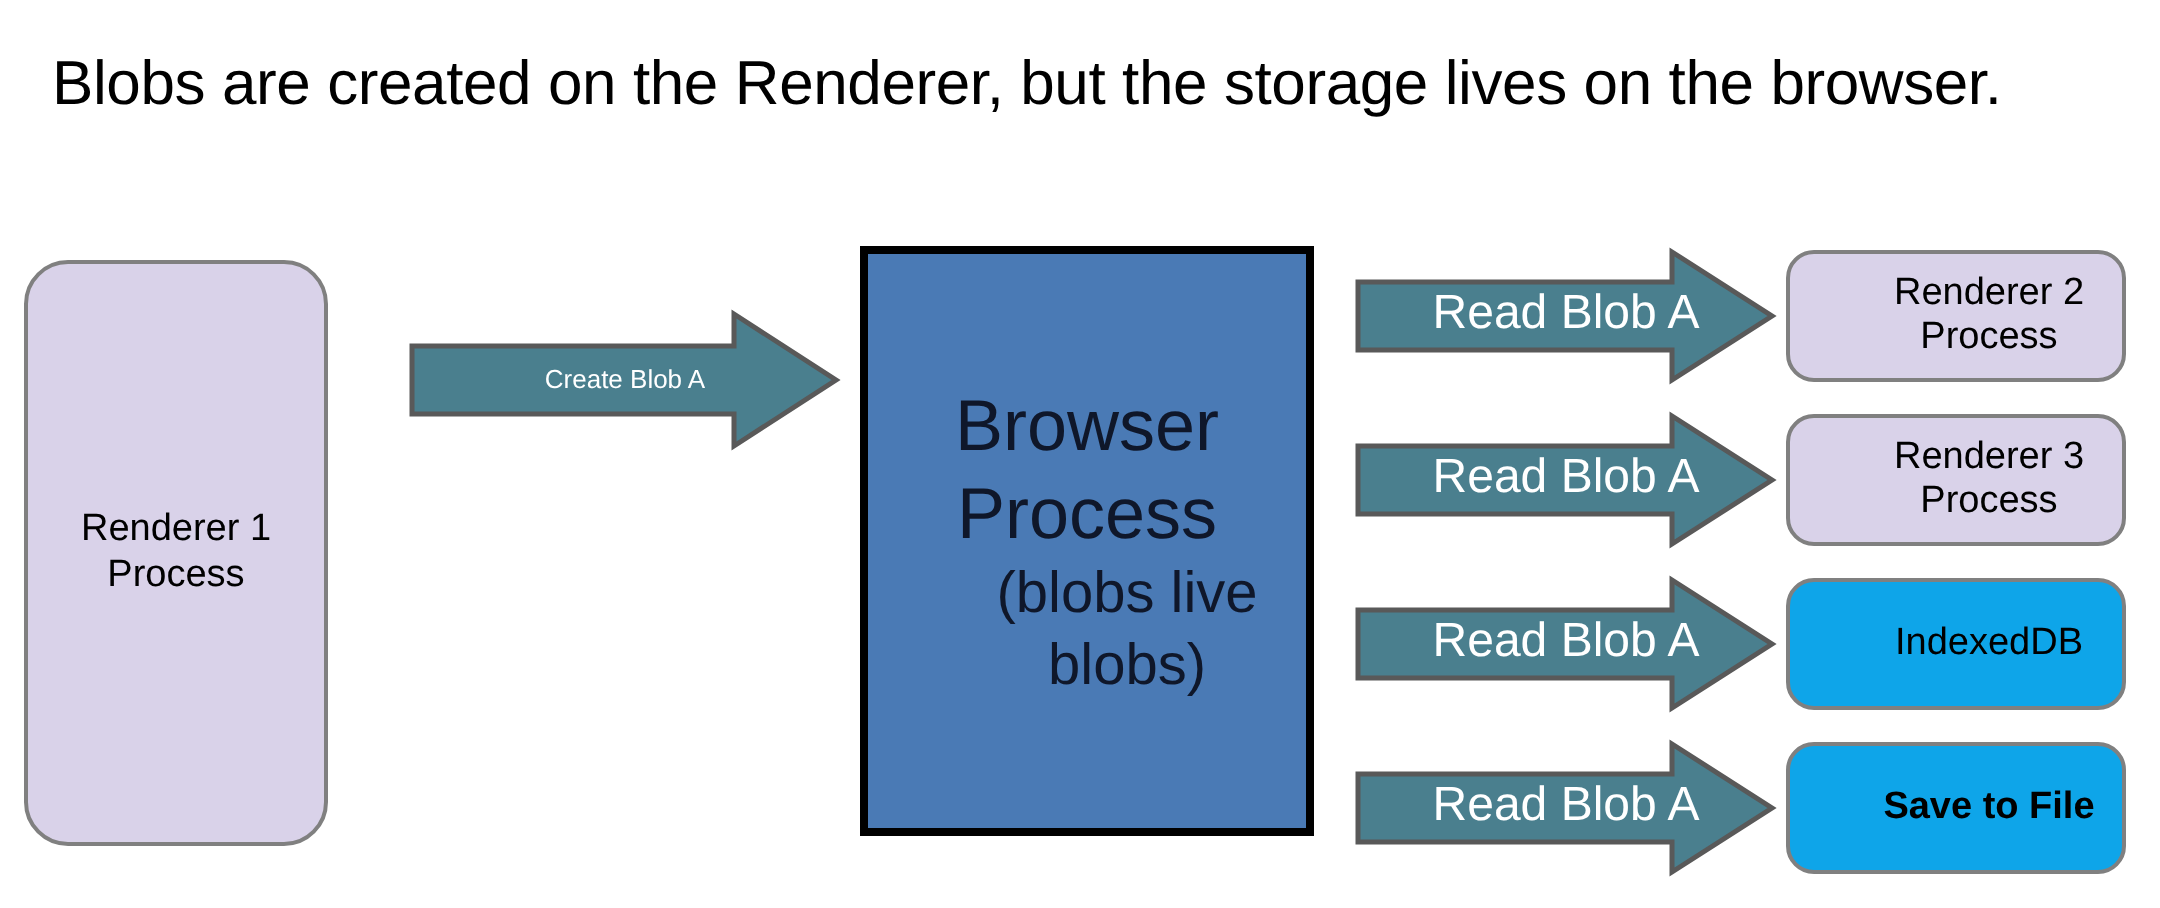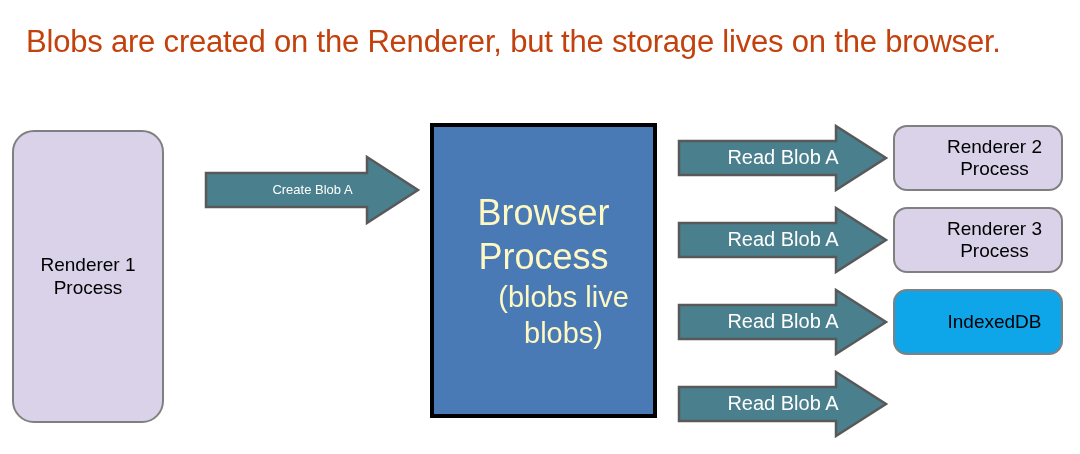--- a/index.html
+++ b/index.html
@@ -24,21 +24,21 @@
   }
 
   
   .title {
     position: absolute;
     left: 26px;
     top: 22px;
     width: 1030px;
     font-size: 31px;
     line-height: 40px;
-    color: #c2410c;
+    color: #000000;
     font-weight: 400;
     letter-spacing: -0.2px;
   }
 
   
   .node {
     position: absolute;
     box-sizing: border-box;
     display: flex;
     align-items: center;
@@ -52,21 +52,21 @@
     border: 2px solid #808080;
     border-radius: 16px;
   }
 
   .fill-lavender { background: #d9d2e9; }
   .fill-green    { background: #0ea5e9; }
 
   .node-browser {
     border: 4px solid #000000;
     background: #4a7ab5;
-    color: #fef9c3;
+    color: #0f172a;
     flex-direction: column;
     justify-content: center;
     border-radius: 0;
   }
 
   .browser-big {
     font-size: 36px;
     line-height: 44px;
     font-weight: 400;
   }
@@ -138,21 +138,21 @@
   #arrow-create  { left: 205px; top: 155px;  width: 215px; height: 70px; }
   #arrow-publish { left: 205px; top: 305px;  width: 215px; height: 70px; }
 
   
   .arrow-right { left: 678px; width: 210px; height: 68px; }
   #arrow-read-1 { top: 124px; }
   #arrow-read-2 { top: 206px; }
   #arrow-read-3 { top: 288px; }
   #arrow-read-4 { top: 370px; }
 
-  .arrow-label-right { font-size: 20px; }
+  .arrow-label-right { font-size: 24px; }
 </style>
 </head>
 <body>
 
 <div id="slide">
 
   <div class="title">Blobs are created on the Renderer, but the storage lives on the browser.</div>
 
   <div class="node node-rounded fill-lavender" id="renderer1">
     <div>
@@ -225,14 +225,17 @@
     <div>
       <div>Renderer 3</div>
       <div>Process</div>
     </div>
   </div>
 
   <div class="node node-rounded fill-green node-right" id="indexeddb">
     <div>IndexedDB</div>
   </div>
 
+  <div class="node node-rounded fill-green node-right" id="savetofile">
+    <div>Save to File</div>
+  </div>
 
 </div>
 
 </body></html>

